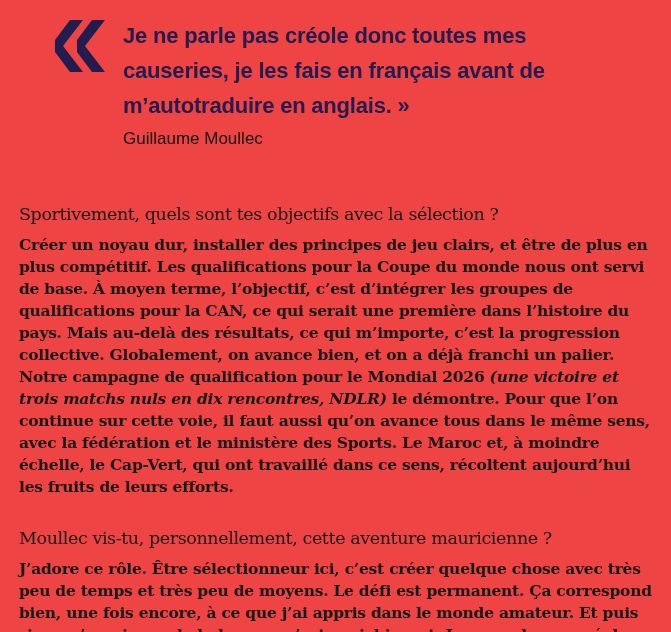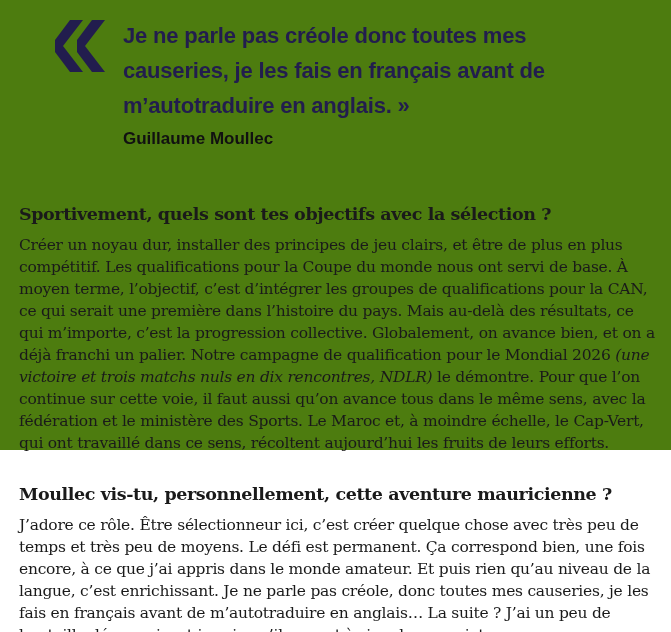--- a/index.html
+++ b/index.html
@@ -9,22 +9,22 @@
   }
   body {
     width: 671px;
     height: 632px;
     overflow: hidden;
     font-family: "Liberation Sans", sans-serif;
   }
   .page {
     box-sizing: border-box;
     width: 671px;
-    height: 450px;
-    background: #4d7c0f;
+    height: 632px;
+    background: #ef4444;
   }
 
   
   .quote-section {
     display: flex;
     align-items: flex-start;
     padding: 18px 16px 0 55px;
   }
   .quote-icon {
     flex: 0 0 auto;
@@ -39,46 +39,46 @@
     font-weight: 700;
     font-size: 22px;
     line-height: 35px;
     letter-spacing: -0.2px;
     color: #221d4e;
     max-width: 478px;
     margin: 0;
   }
   .quote-attribution {
     font-family: "Liberation Sans", sans-serif;
-    font-weight: 700;
+    font-weight: 400;
     font-size: 17px;
     line-height: 22px;
     color: #111111;
     margin-top: 5px;
   }
 
   
   .article {
     padding: 0 14px 0 19px;
     margin-top: 53px;
   }
   .qa-section { margin: 0 0 29px 0; }
   .qa-section:last-child { margin-bottom: 0; }
   .question {
     font-family: "DejaVu Serif", serif;
-    font-weight: 700;
+    font-weight: 400;
     font-size: 17.5px;
     line-height: 22px;
     letter-spacing: -0.4px;
     color: #1a1a1a;
     margin: 0 0 9px 0;
   }
   .answer {
     font-family: "DejaVu Serif", serif;
-    font-weight: 400;
+    font-weight: 700;
     font-size: 15.5px;
     line-height: 22px;
     letter-spacing: -0.25px;
     color: #1a1a1a;
     margin: 0;
   }
   .answer em {
     font-style: italic;
   }
 </style>

